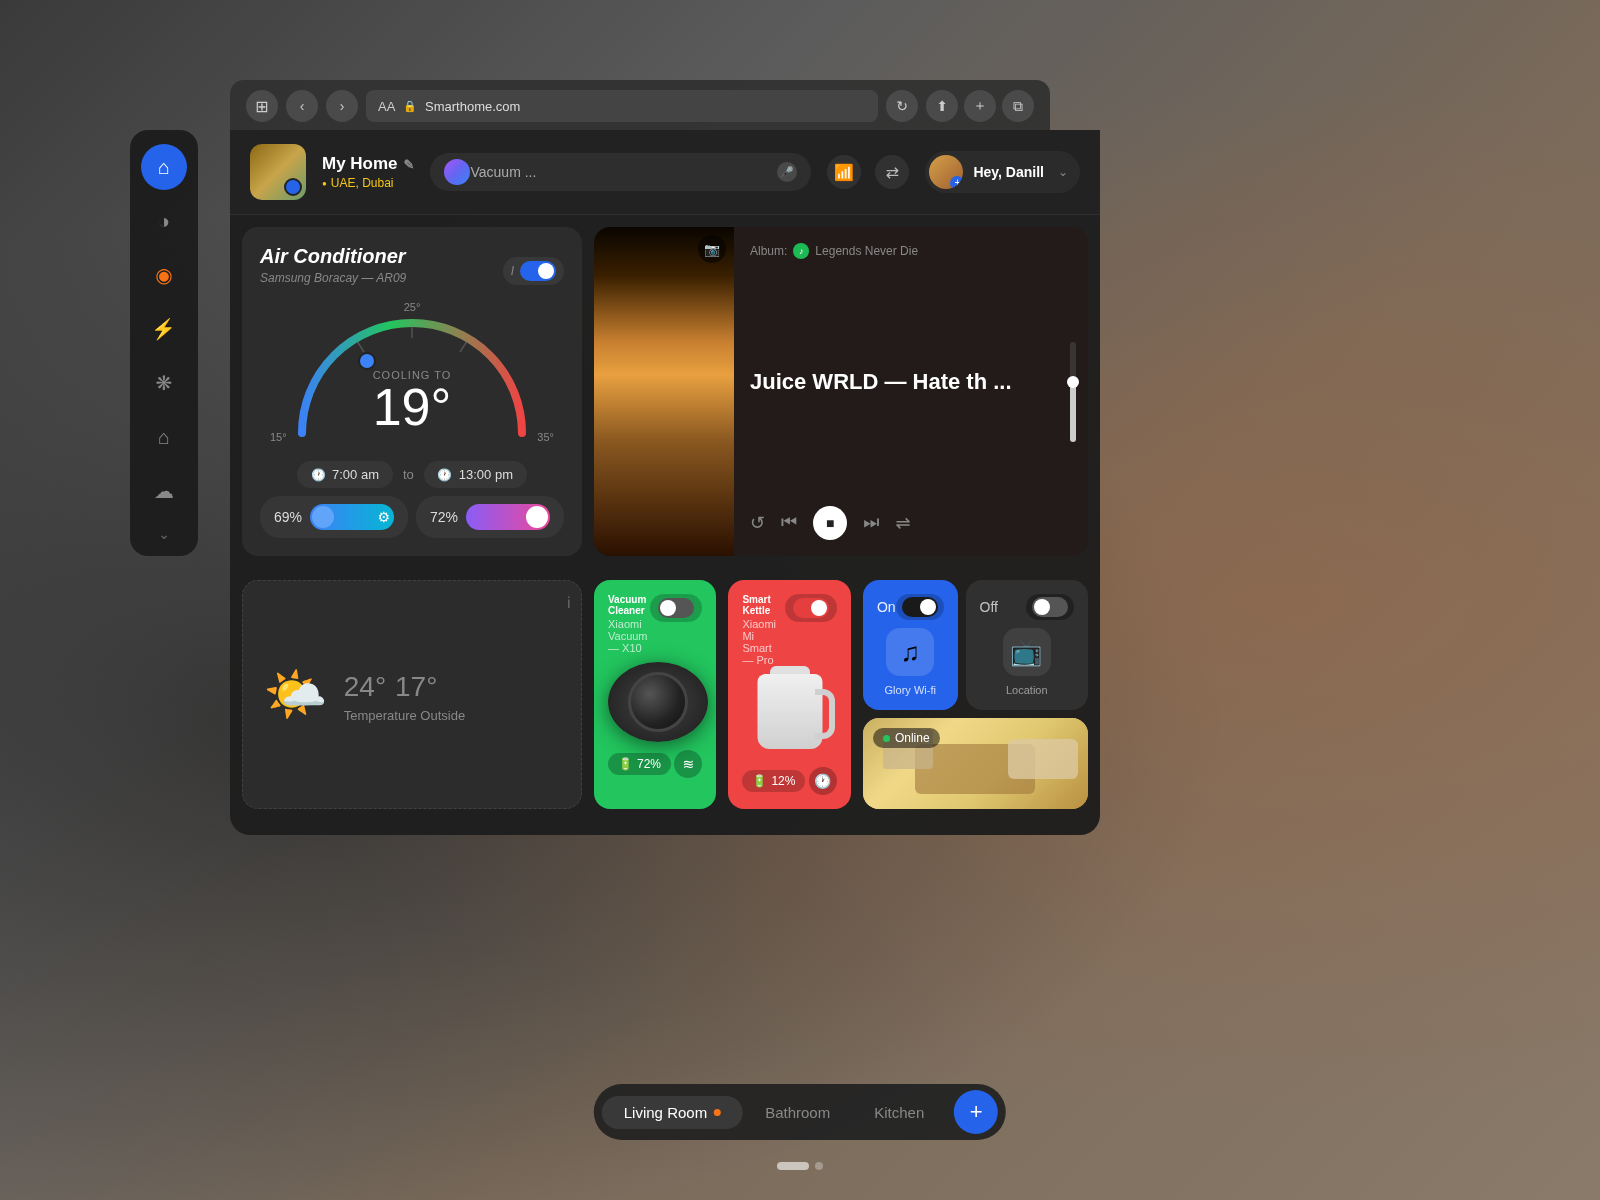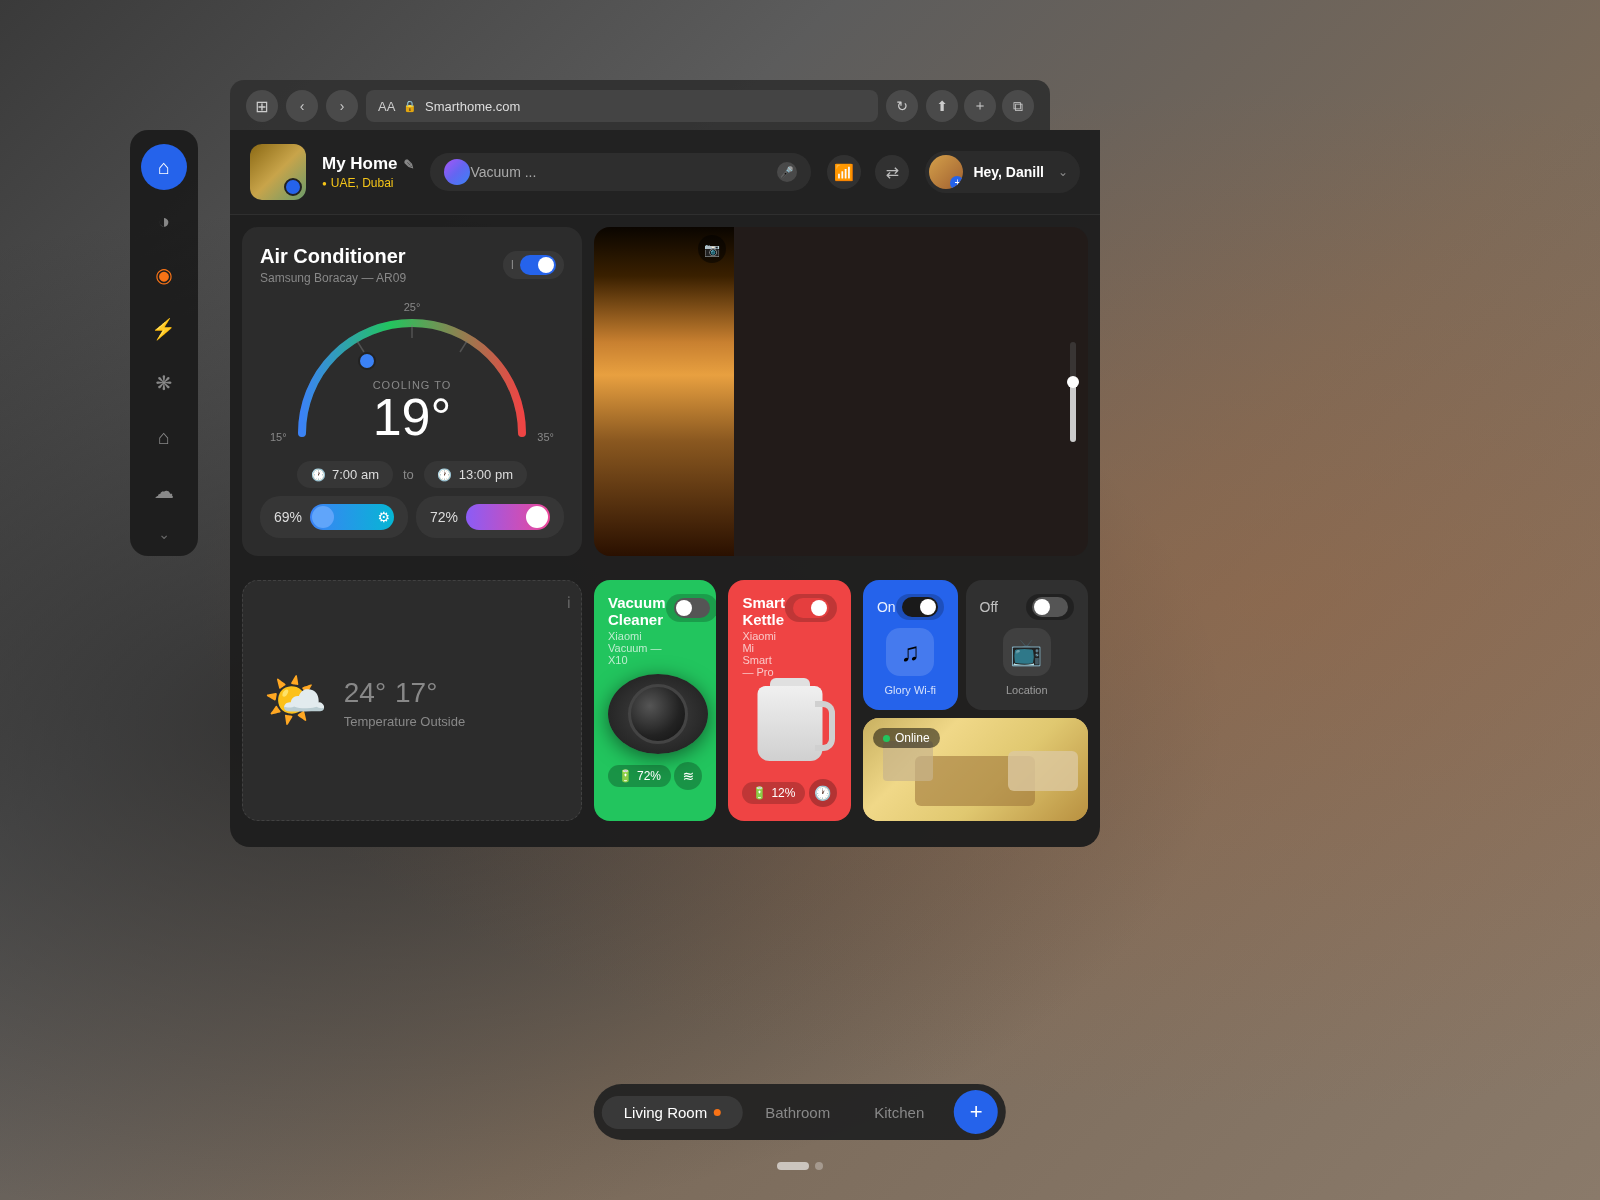--- a/index.html
+++ b/index.html
@@ -273,21 +273,22 @@
 
     
     .ac-card {
       background: rgba(45,45,45,0.95);
       padding: 18px;
       grid-row: span 1;
     }
     .ac-header {
       display: flex;
       justify-content: space-between;
-      align-items: center;
+      align-items: flex-end;
+      font-style: italic;
     }
     .ac-title { color: #fff; font-size: 20px; font-weight: 600; }
     .ac-subtitle { color: #888; font-size: 12px; margin-top: 3px; }
     .toggle-switch {
       display: flex;
       align-items: center;
       gap: 6px;
       background: rgba(60,60,60,0.8);
       border-radius: 16px;
       padding: 4px 8px;
@@ -318,21 +319,21 @@
       display: flex;
       justify-content: center;
       align-items: center;
       height: 160px;
       margin: 8px 0;
     }
     .gauge-svg { width: 260px; height: 140px; }
     .gauge-center {
       position: absolute;
       text-align: right;
-      bottom: 10px;
+      bottom: 20px;
     }
     .gauge-label { color: #888; font-size: 11px; letter-spacing: 1px; text-transform: uppercase; }
     .gauge-temp { color: #fff; font-size: 52px; font-weight: 300; line-height: 1; }
     .gauge-min { position: absolute; left: 10px; bottom: 10px; color: #888; font-size: 11px; }
     .gauge-max { position: absolute; right: 10px; bottom: 10px; color: #888; font-size: 11px; }
     .gauge-top { position: absolute; top: 8px; left: 50%; transform: translateX(-50%); color: #888; font-size: 11px; }
 
     .time-range {
       display: flex;
       align-items: center;
@@ -552,21 +553,21 @@
       background: #22c55e;
       border-radius: 16px;
       padding: 14px;
       position: relative;
     }
     .vacuum-header {
       display: flex;
       justify-content: space-between;
       align-items: flex-start;
     }
-    .device-title { color: #fff; font-size: 15px; font-weight: 600; }
+    .device-title { color: #fff; font-size: 10px; font-weight: 600; }
     .device-subtitle { color: rgba(255,255,255,0.7); font-size: 11px; margin-top: 2px; }
     .vacuum-img {
       width: 100px;
       height: 80px;
       background: radial-gradient(ellipse at center, #1a1a1a 0%, #333 40%, #1a1a1a 100%);
       border-radius: 50%;
       margin: 8px auto;
       display: flex;
       align-items: center;
       justify-content: center;
@@ -984,20 +985,35 @@
         </div>
       </div>
     </div>
 
     <div class="card music-card" style="min-height:200px;">
       <div class="music-art">
         <div class="music-person" style="
           background: linear-gradient(180deg, #0a0500 0%, #3a2000 15%, #c88030 35%, #e8a040 45%, #8a5820 65%, #2a1000 100%);
         "></div>
         <div class="camera-icon-top">📷</div>
+      </div>
+      <div class="music-info">
+        <div class="music-album">
+          <span>Album:</span>
+          <div class="spotify-dot">♪</div>
+          <span>Legends Never Die</span>
+        </div>
+        <div class="music-title">Juice WRLD — Hate th ...</div>
+        <div class="music-controls">
+          <span class="ctrl-btn">↺</span>
+          <span class="ctrl-btn">⏮</span>
+          <div class="ctrl-btn stop">■</div>
+          <span class="ctrl-btn">⏭</span>
+          <span class="ctrl-btn">⇌</span>
+        </div>
       </div>
       <div class="volume-bar">
         <div class="volume-fill"></div>
         <div class="volume-thumb"></div>
       </div>
     </div>
 
   </div>
 
   <div class="full-grid">

